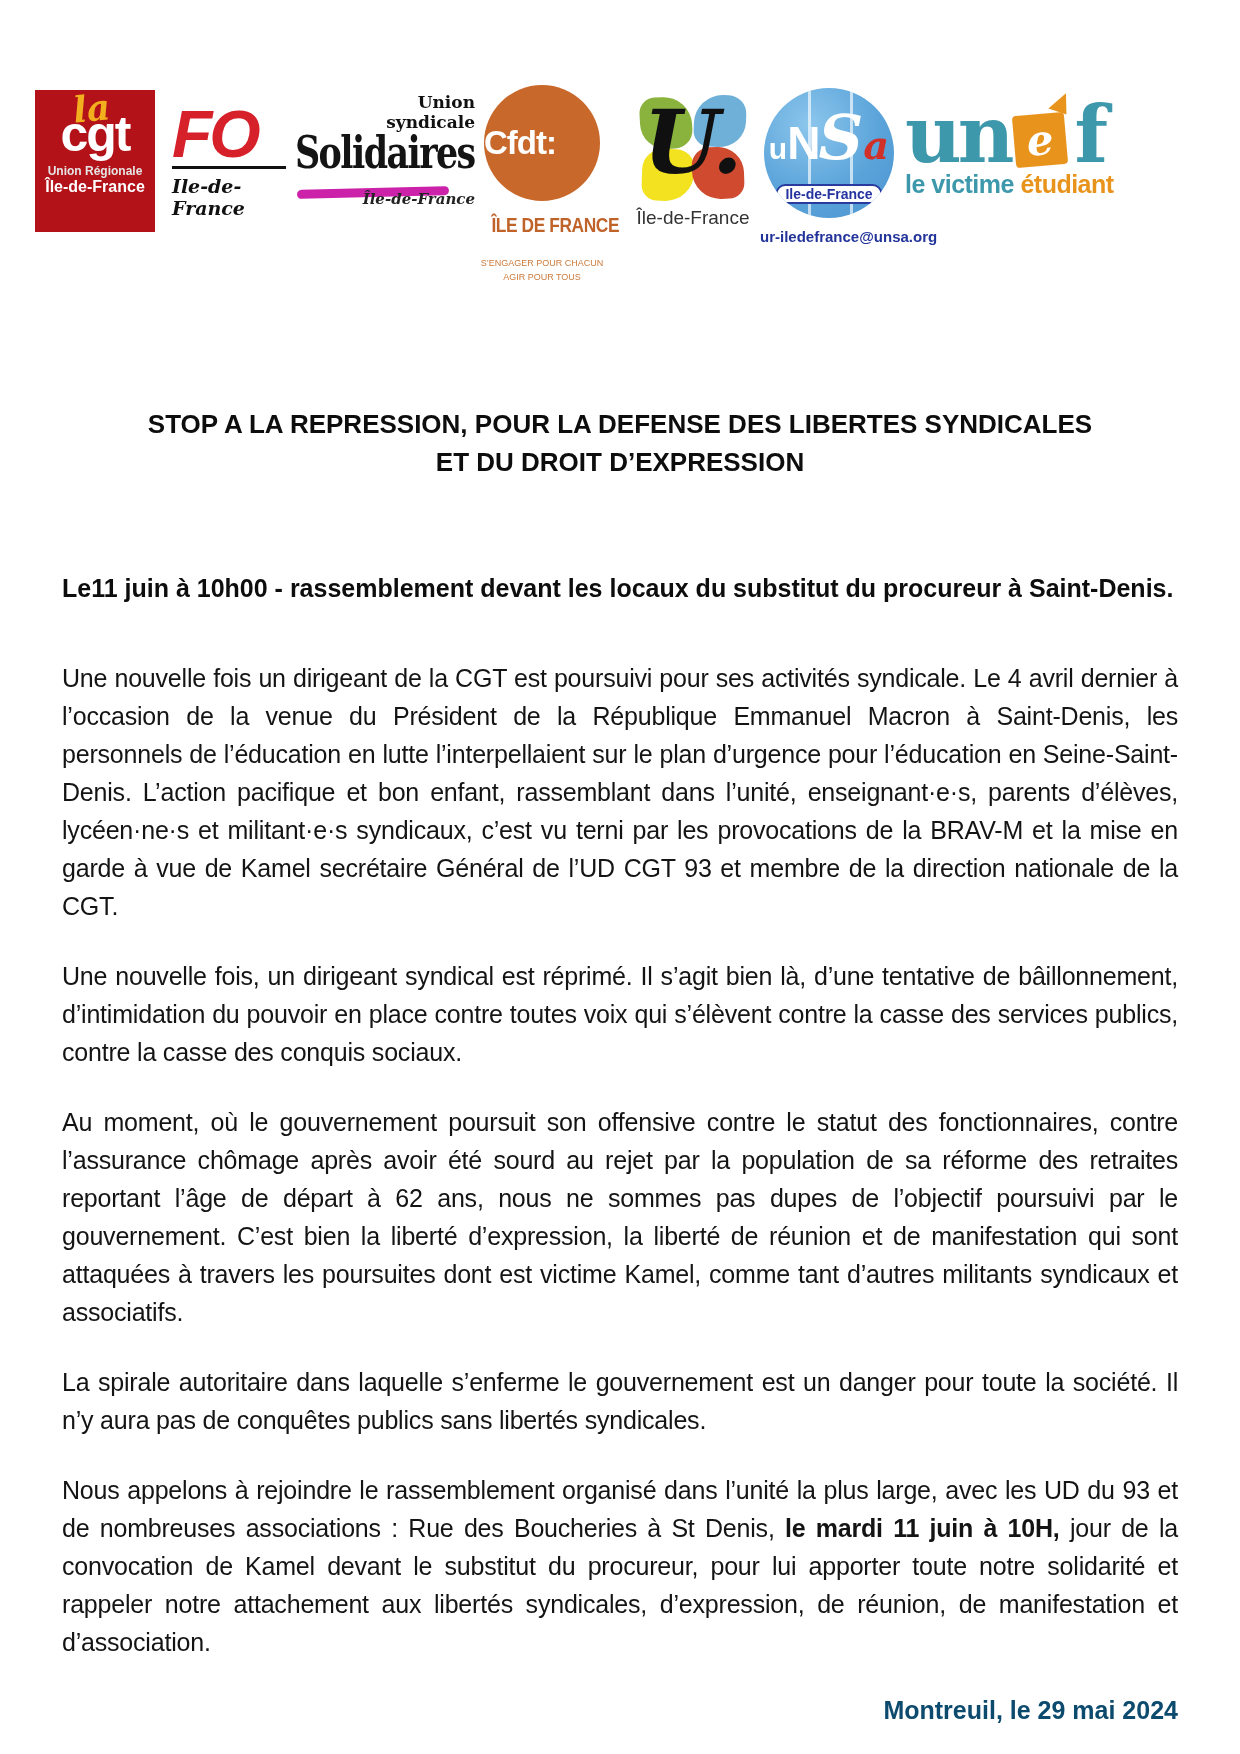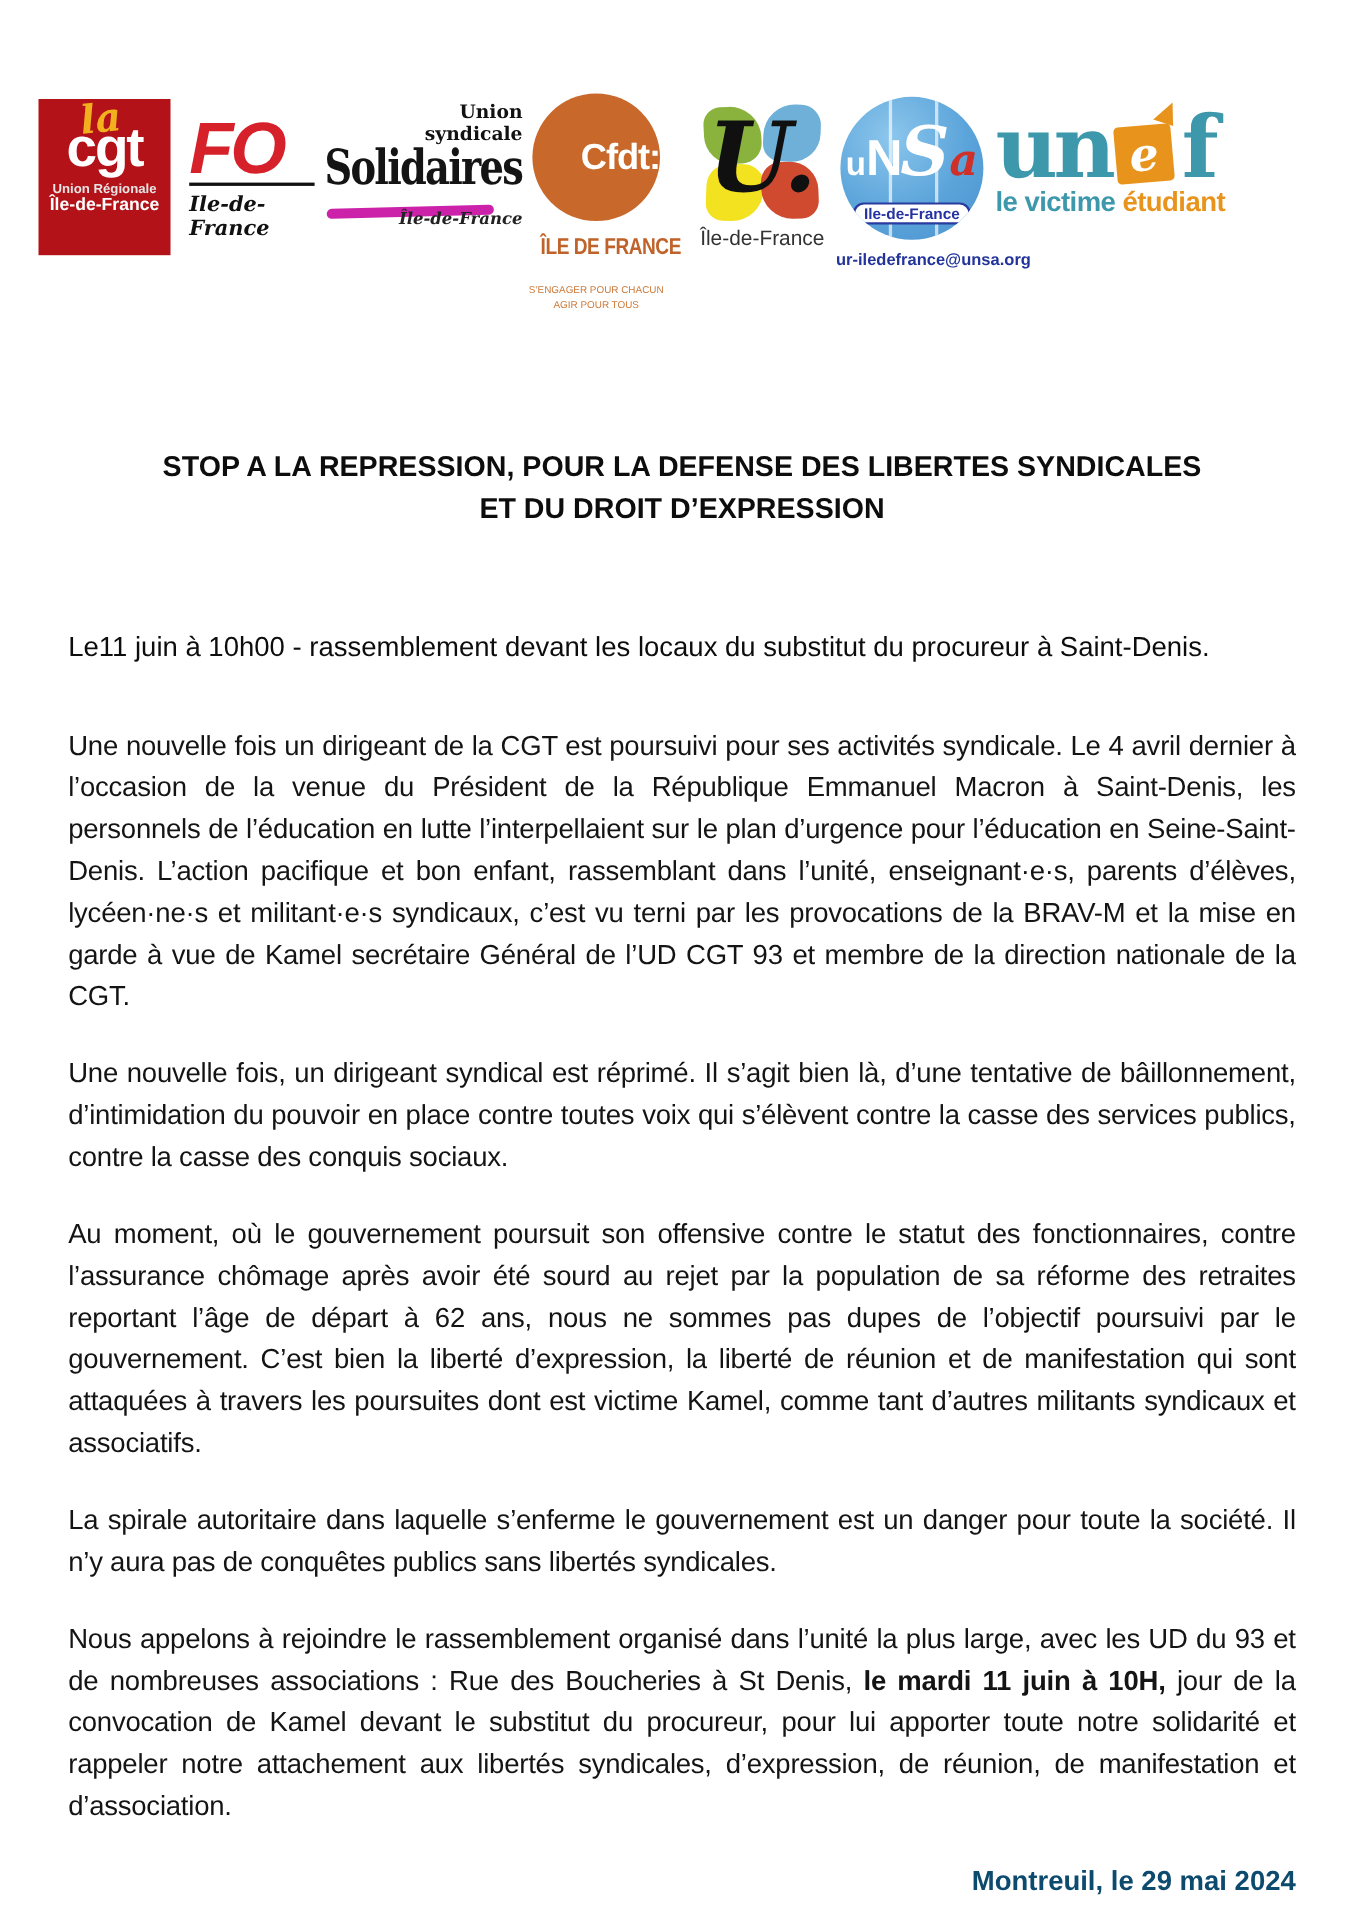--- a/index.html
+++ b/index.html
@@ -39,21 +39,21 @@
   .sol-name { display:inline-block; white-space:nowrap; font-family:"DejaVu Serif", serif;
               font-weight:bold; font-size:44px; letter-spacing:-2px; color:#141414; }
   .sol-bar { position:absolute; left:2px; top:95px; width:152px; height:9px;
              background:#cc22aa; border-radius:5px; transform:rotate(-1.5deg); }
   .sol-region { position:absolute; right:0; top:97px; font-family:"DejaVu Serif", serif;
                 font-style:italic; font-weight:bold; font-size:15px; color:#222; }
 
   
   .cfdt-box { left:478px; top:0; width:128px; text-align:center; }
   .cfdt-circle { width:116px; height:116px; border-radius:50%; background:#c8682a;
-                 margin:0 auto; display:flex; align-items:center; justify-content:flex-end; }
+                 margin:0 auto; display:flex; align-items:center; justify-content:flex-start; }
   .cfdt-name { color:#fff; font-weight:bold; font-size:33px; letter-spacing:-1px; }
   .cfdt-region-wrap { margin-top:12px; width:128px; }
   .cfdt-region { display:inline-block; white-space:nowrap; color:#c0632a; font-weight:bold;
                  font-size:21px; letter-spacing:-0.5px; }
   .cfdt-tagline { margin-top:20px; color:#cc7a3a; font-weight:normal; font-size:9px; line-height:1.5; }
 
   
   .fsu-box { left:628px; top:10px; width:130px; text-align:center; }
   .fsu-art { position:relative; width:106px; height:106px; margin:0 auto; }
   .fsu-q { position:absolute; width:52px; height:52px; }
@@ -98,21 +98,21 @@
                   border-bottom:20px solid #e8941c; transform:rotate(18deg); }
   .unef-tagline { margin-top:4px; font-weight:bold; font-size:25px; color:#3d98ac; letter-spacing:-0.5px; }
   .unef-tagline .orange { color:#e8941c; }
 
   
   .title { margin:120px auto 0; width:1000px; text-align:center;
            font-weight:bold; font-size:26px; line-height:38px; color:#0d0d0d; }
   .title span { display:inline-block; white-space:nowrap; }
 
   .subtitle-wrap { margin:88px 62px 0; width:1116px; }
-  .subtitle { display:inline-block; white-space:nowrap; font-weight:normal; font-size:25px;
+  .subtitle { display:inline-block; white-space:nowrap; font-weight:bold; font-size:25px;
               line-height:38px; color:#0d0d0d; }
 
   .par { margin:32px 62px 0; text-align:justify; font-size:25px; line-height:38px;
          letter-spacing:-0.2px; color:#141414; }
   .par.first { margin-top:52px; }
 
   .date-line { margin:30px 62px 0; text-align:right; font-weight:bold; font-size:25px;
                line-height:38px; color:#0c4a6e; }
 </style>
 </head>

